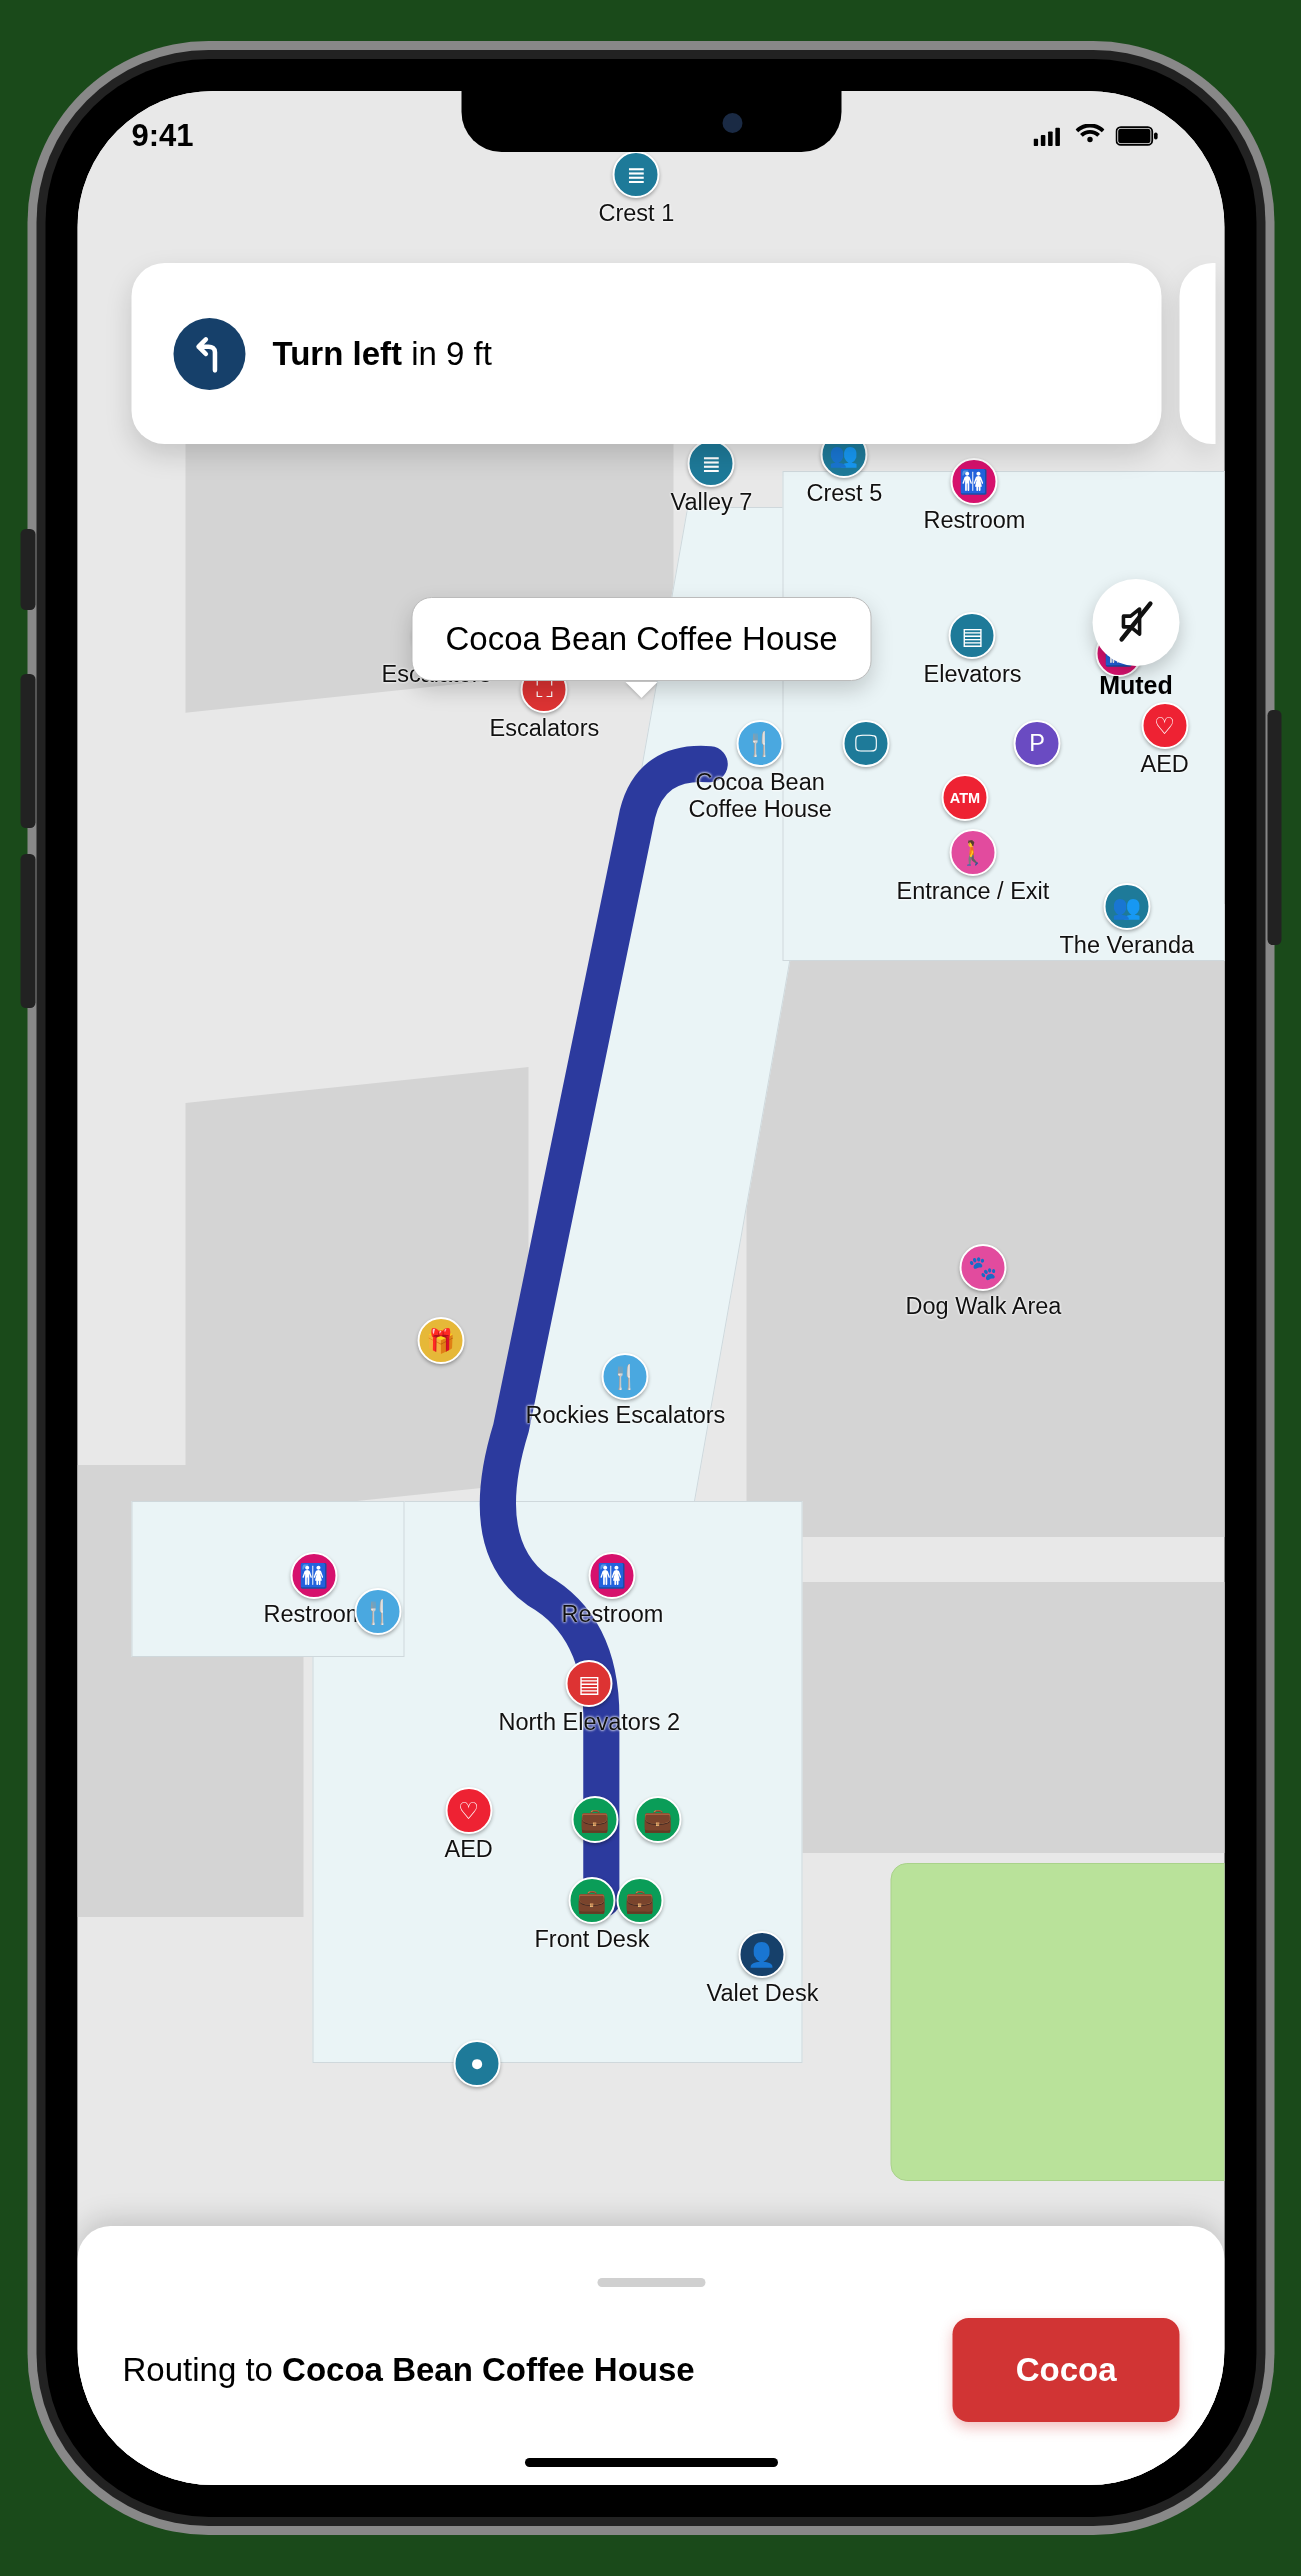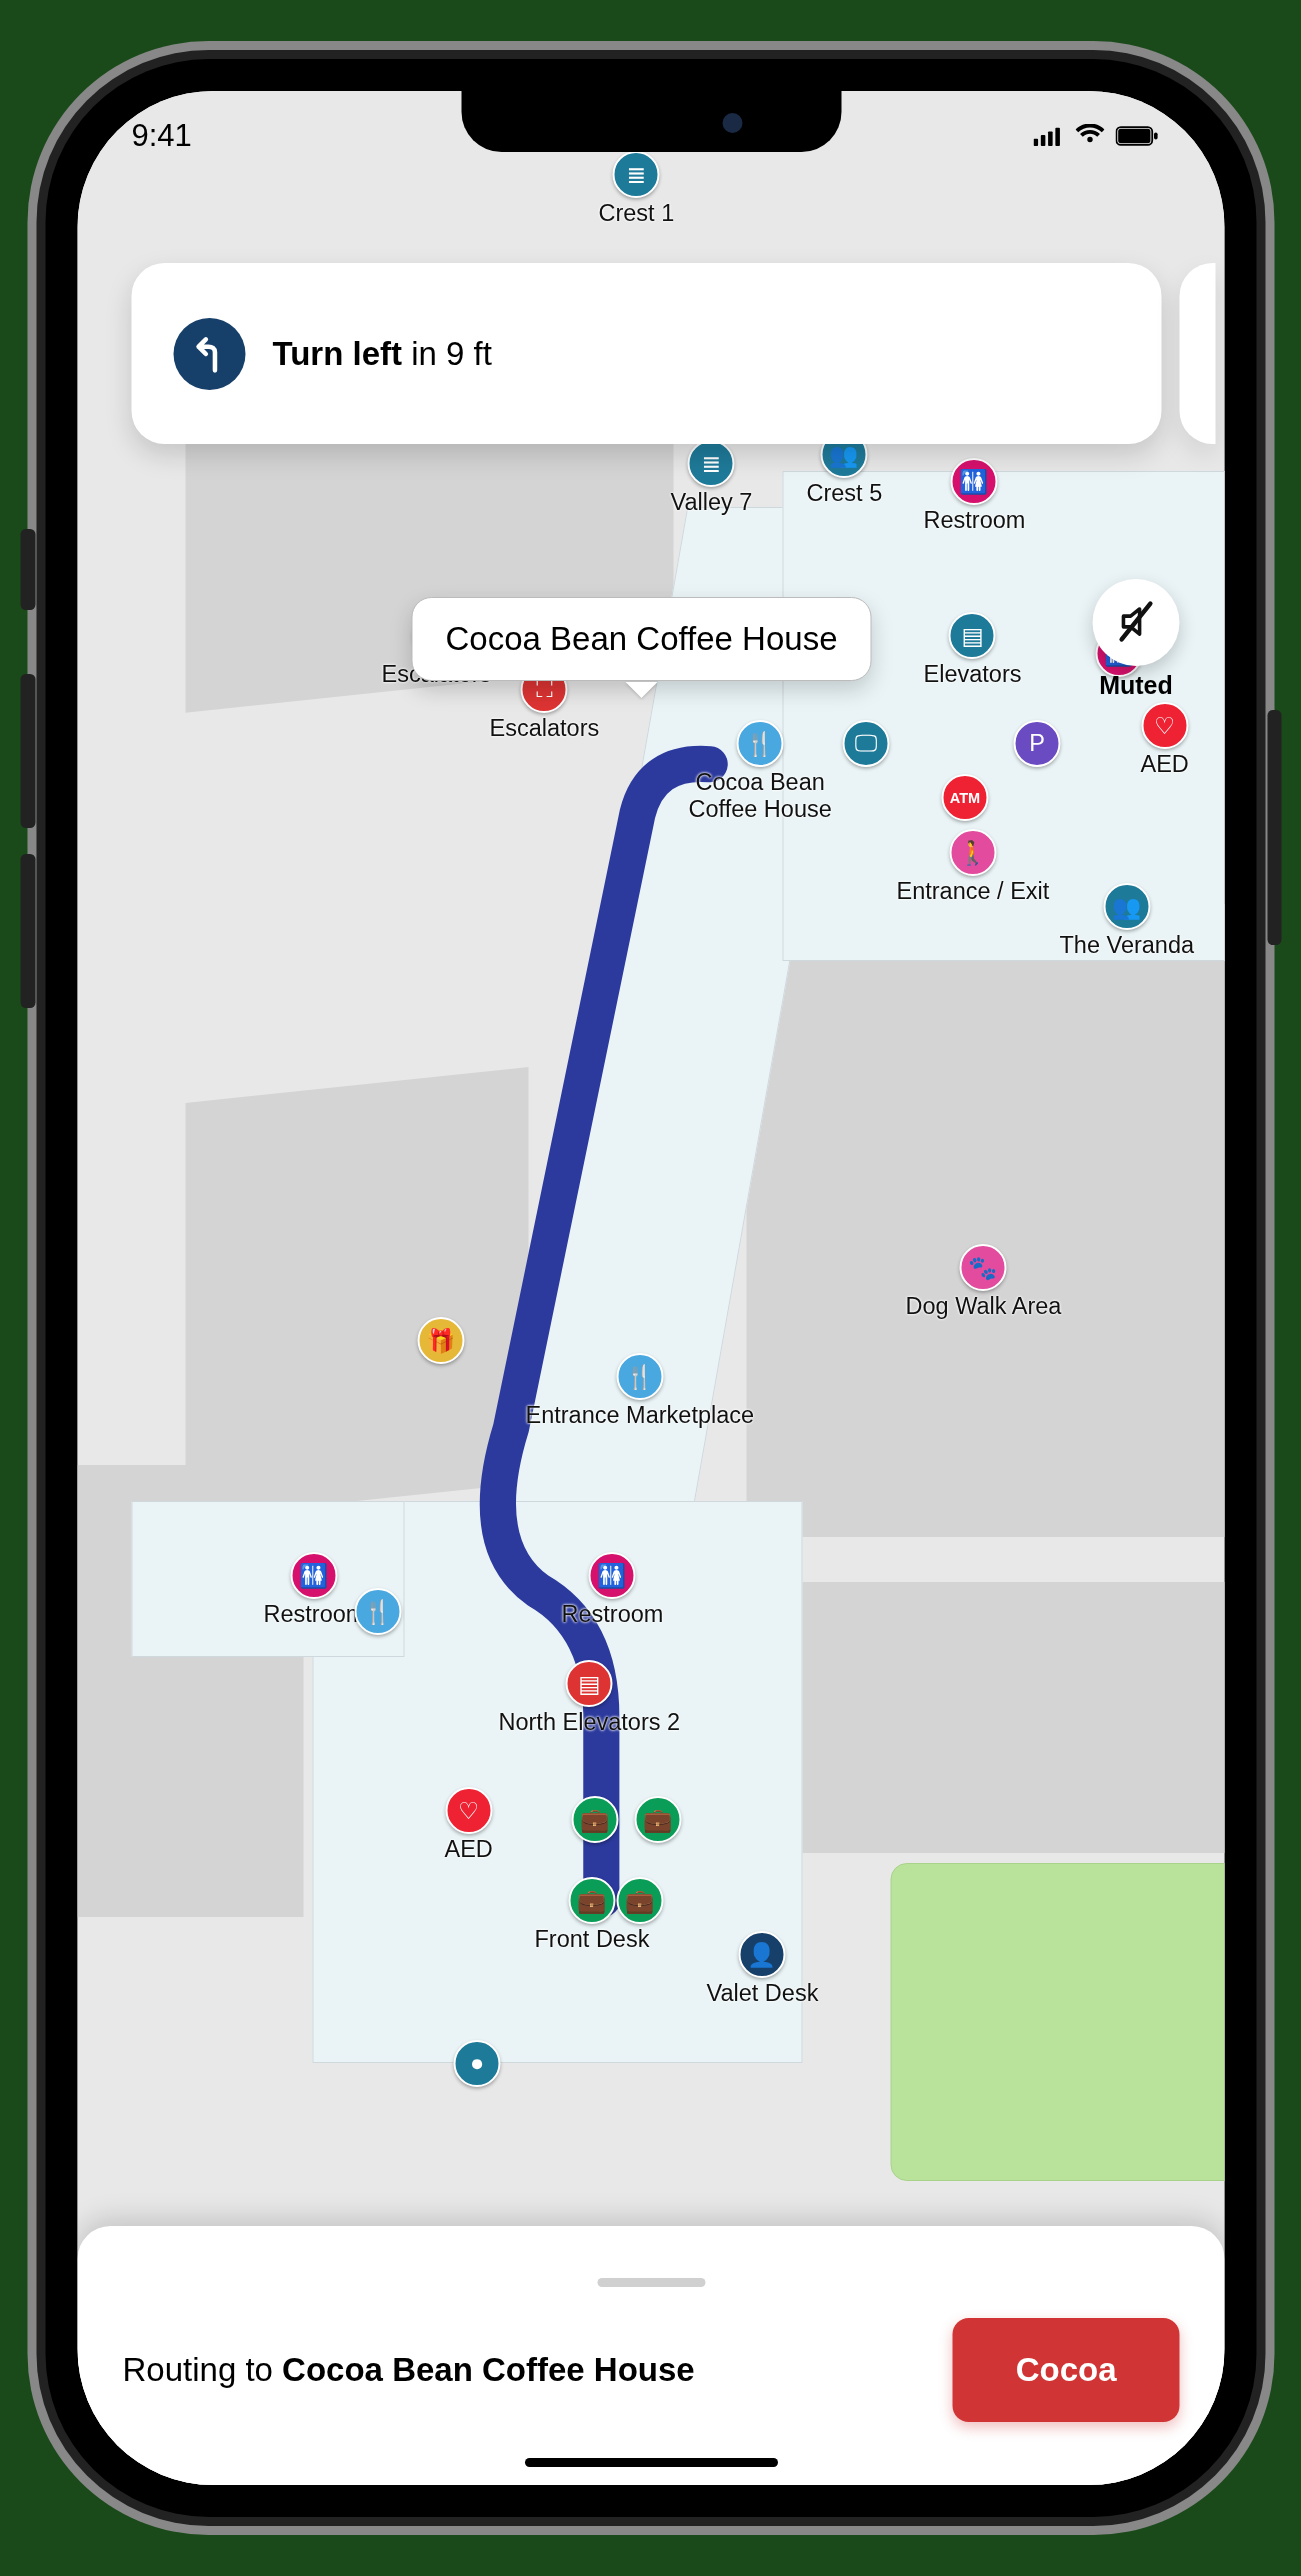--- a/index.html
+++ b/index.html
@@ -17,21 +17,21 @@
   .sb4{right:-25px;top:651px;width:14.5px;height:235px;}
   .screen{
     position:absolute;left:32px;right:32px;top:32px;bottom:32px;
     border-radius:136px;overflow:hidden;background:#ededed;
   }
   .notch{
     position:absolute;top:0;left:50%;transform:translateX(-50%);
     width:380px;height:61px;background:#000;border-radius:0 0 40px 40px;z-index:50;
   }
   .notch .dot{position:absolute;right:99px;top:22px;width:20px;height:20px;border-radius:50%;background:#1a2a44;}
-  .status{position:absolute;top:0;left:0;right:12px;height:90px;z-index:40;display:flex;align-items:center;justify-content:space-between;padding:0 54px;font-size:31px;font-weight:400;}
+  .status{position:absolute;top:0;left:0;right:12px;height:90px;z-index:40;display:flex;align-items:center;justify-content:space-between;padding:0 54px;font-size:31px;font-weight:700;}
   .sright{display:flex;gap:11px;align-items:center;}
   .home-ind{position:absolute;bottom:18px;left:50%;transform:translateX(-50%);width:253px;height:9px;background:#000;border-radius:9px;z-index:60;}
   
   .map{position:absolute;inset:0;background:#e8e8e8;}
   .bld{position:absolute;background:#d4d4d4;}
   .hall{position:absolute;background:#eaf4f6;border:1.8px solid #cfd8dc;}
   .grass{position:absolute;background:#b9e29a;border:1.8px solid #a9d28a;}
   
   .route{position:absolute;inset:0;z-index:10;pointer-events:none;}
   
@@ -202,21 +202,21 @@
             </div>
             <div class="poi" style="left: 828px; top: 1153px;">
               <div class="pin c-pink" style="">🐾</div>
               <div class="plabel">Dog Walk Area</div>
             </div>
             <div class="poi" style="left: 340px; top: 1226px;">
               <div class="pin c-gold" style="">🎁</div>
             </div>
             <div class="poi" style="left: 448px; top: 1262px;">
               <div class="pin c-food" style="">🍴</div>
-              <div class="plabel">Entrance Marketplace</div>
+              <div class="plabel">Rockies Escalators</div>
             </div>
             <div class="poi" style="left: 186px; top: 1461px;">
               <div class="pin c-rest" style="">🚻</div>
               <div class="plabel">Restroom</div>
             </div>
             <div class="poi" style="left: 277px; top: 1497px;">
               <div class="pin c-food" style="">🍴</div>
             </div>
             <div class="poi" style="left: 484px; top: 1461px;">
               <div class="pin c-rest" style="">🚻</div>

